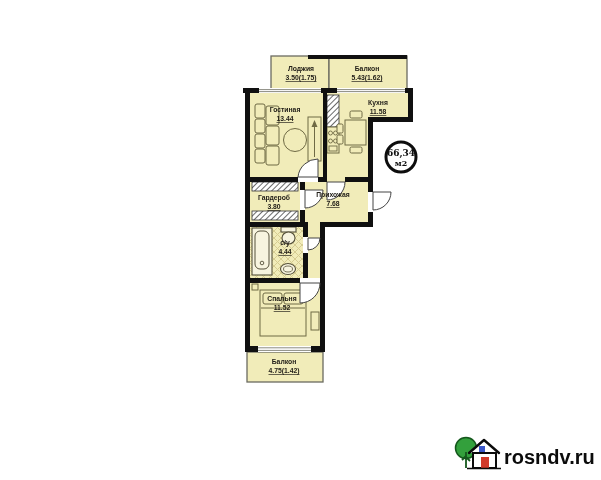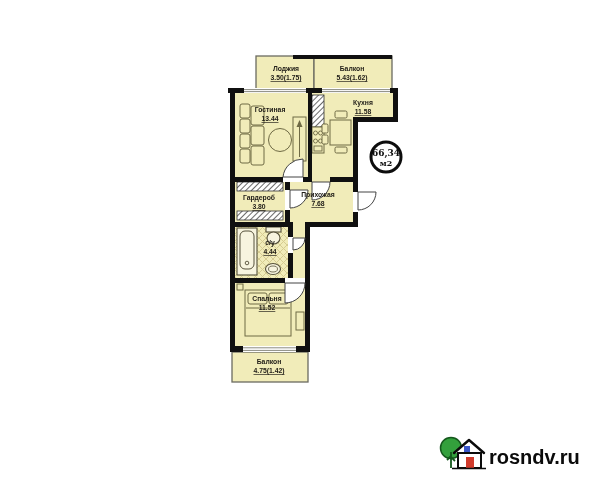--- a/index.html
+++ b/index.html
@@ -1,16 +1,16 @@
 <!DOCTYPE html>
 <html><head>
 <meta charset="utf-8">
 <style>
   html,body{margin:0;padding:0;background:#fff;}
-  .stage{position:relative;width:584px;height:480px;background:#be185d;overflow:hidden;}
+  .stage{position:relative;width:584px;height:480px;background:#be185d;overflow:hidden;margin-left:15px;}
   svg{display:block;}
   .room-name{font:600 6.8px "Liberation Sans", sans-serif;fill:#23201a;text-anchor:middle;}
   .room-area{font:600 6.8px "Liberation Sans", sans-serif;fill:#23201a;text-anchor:middle;text-decoration:underline;}
   .badge-value{font:600 9px "DejaVu Serif", serif;fill:#111;text-anchor:middle;}
   .badge-unit{font:600 8px "DejaVu Serif", serif;fill:#111;text-anchor:middle;}
   .brand-text{font:700 20px "Liberation Sans", sans-serif;fill:#0b0b0b;}
   .furn{fill:#f1ecb9;stroke:#6f6a45;stroke-width:1;}
   .fix{fill:#f7f4df;stroke:#55503a;stroke-width:1.1;}
   .wall{fill:#101010;}
   .doorarc{fill:#ffffff;stroke:#444;stroke-width:1;}

